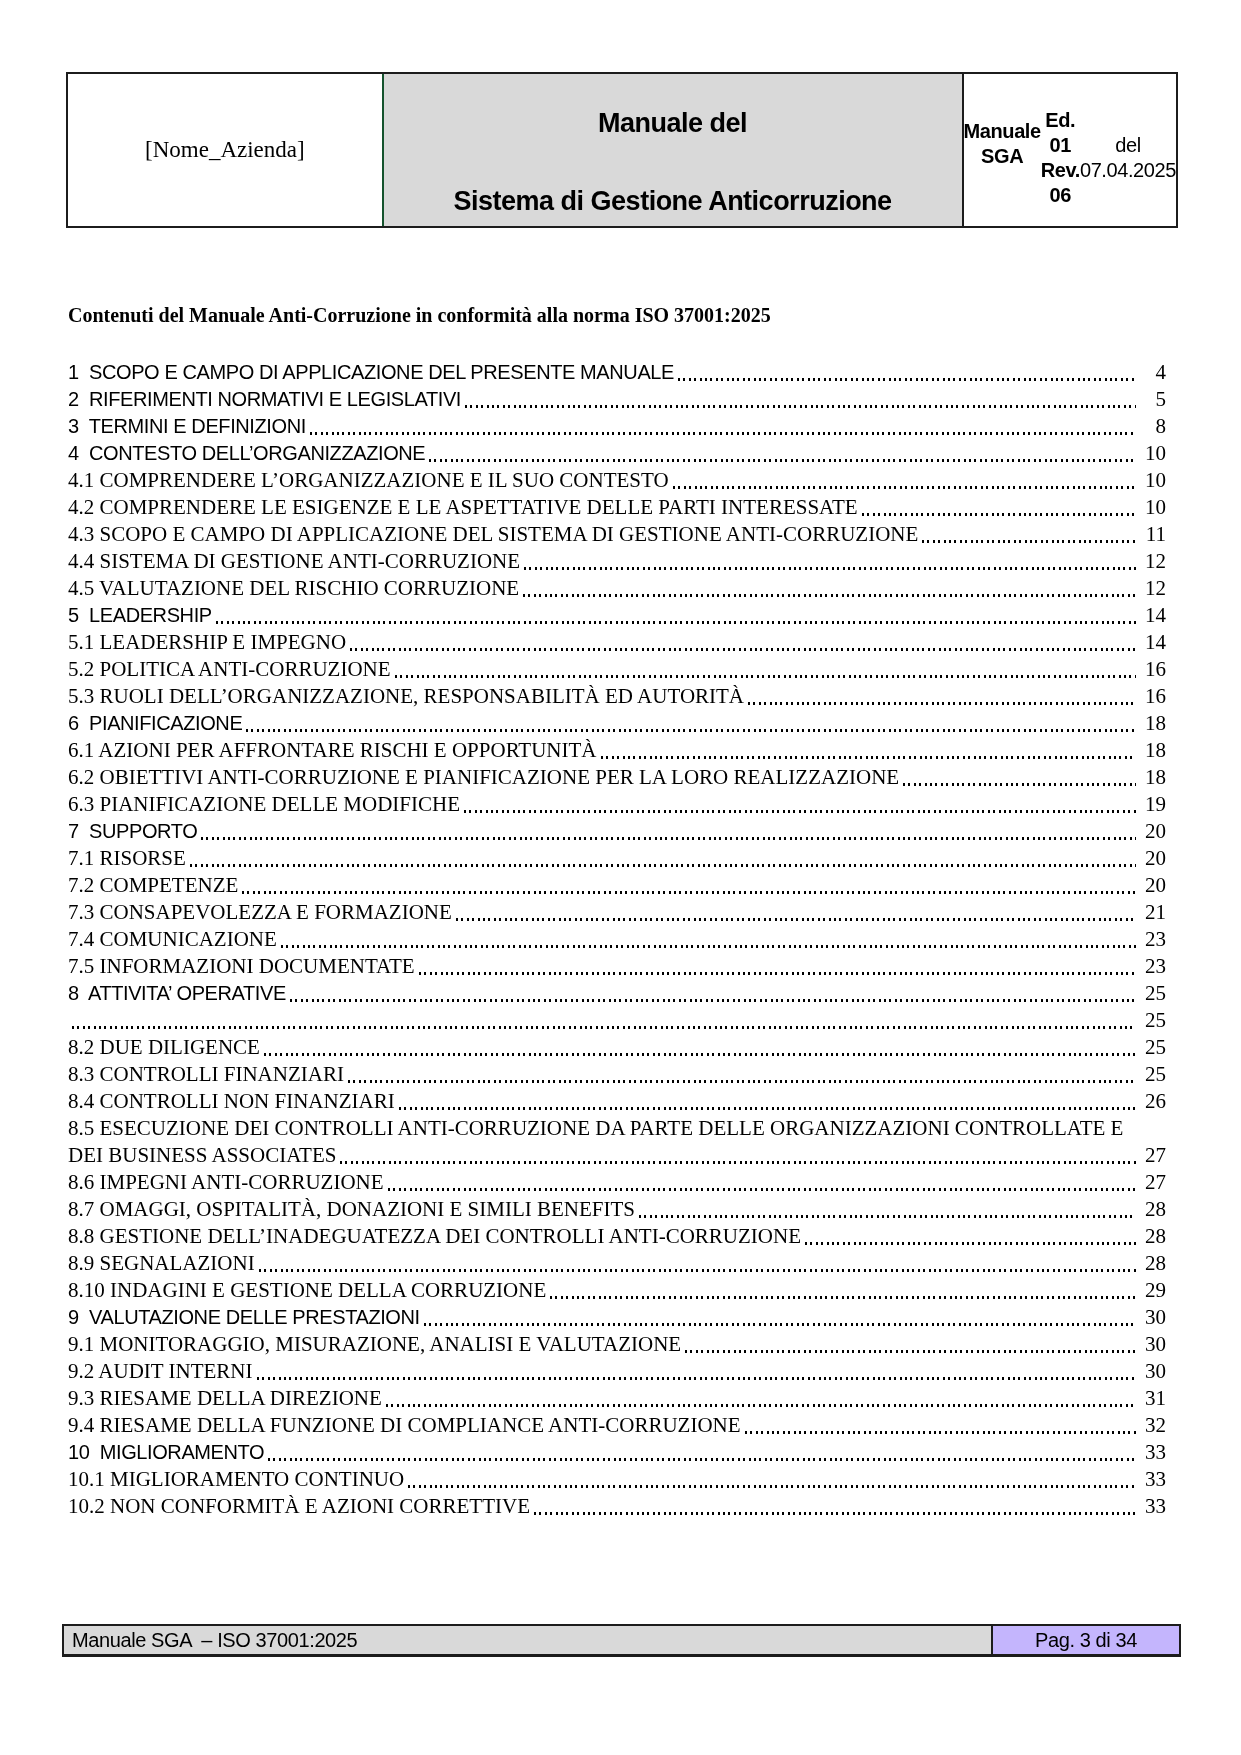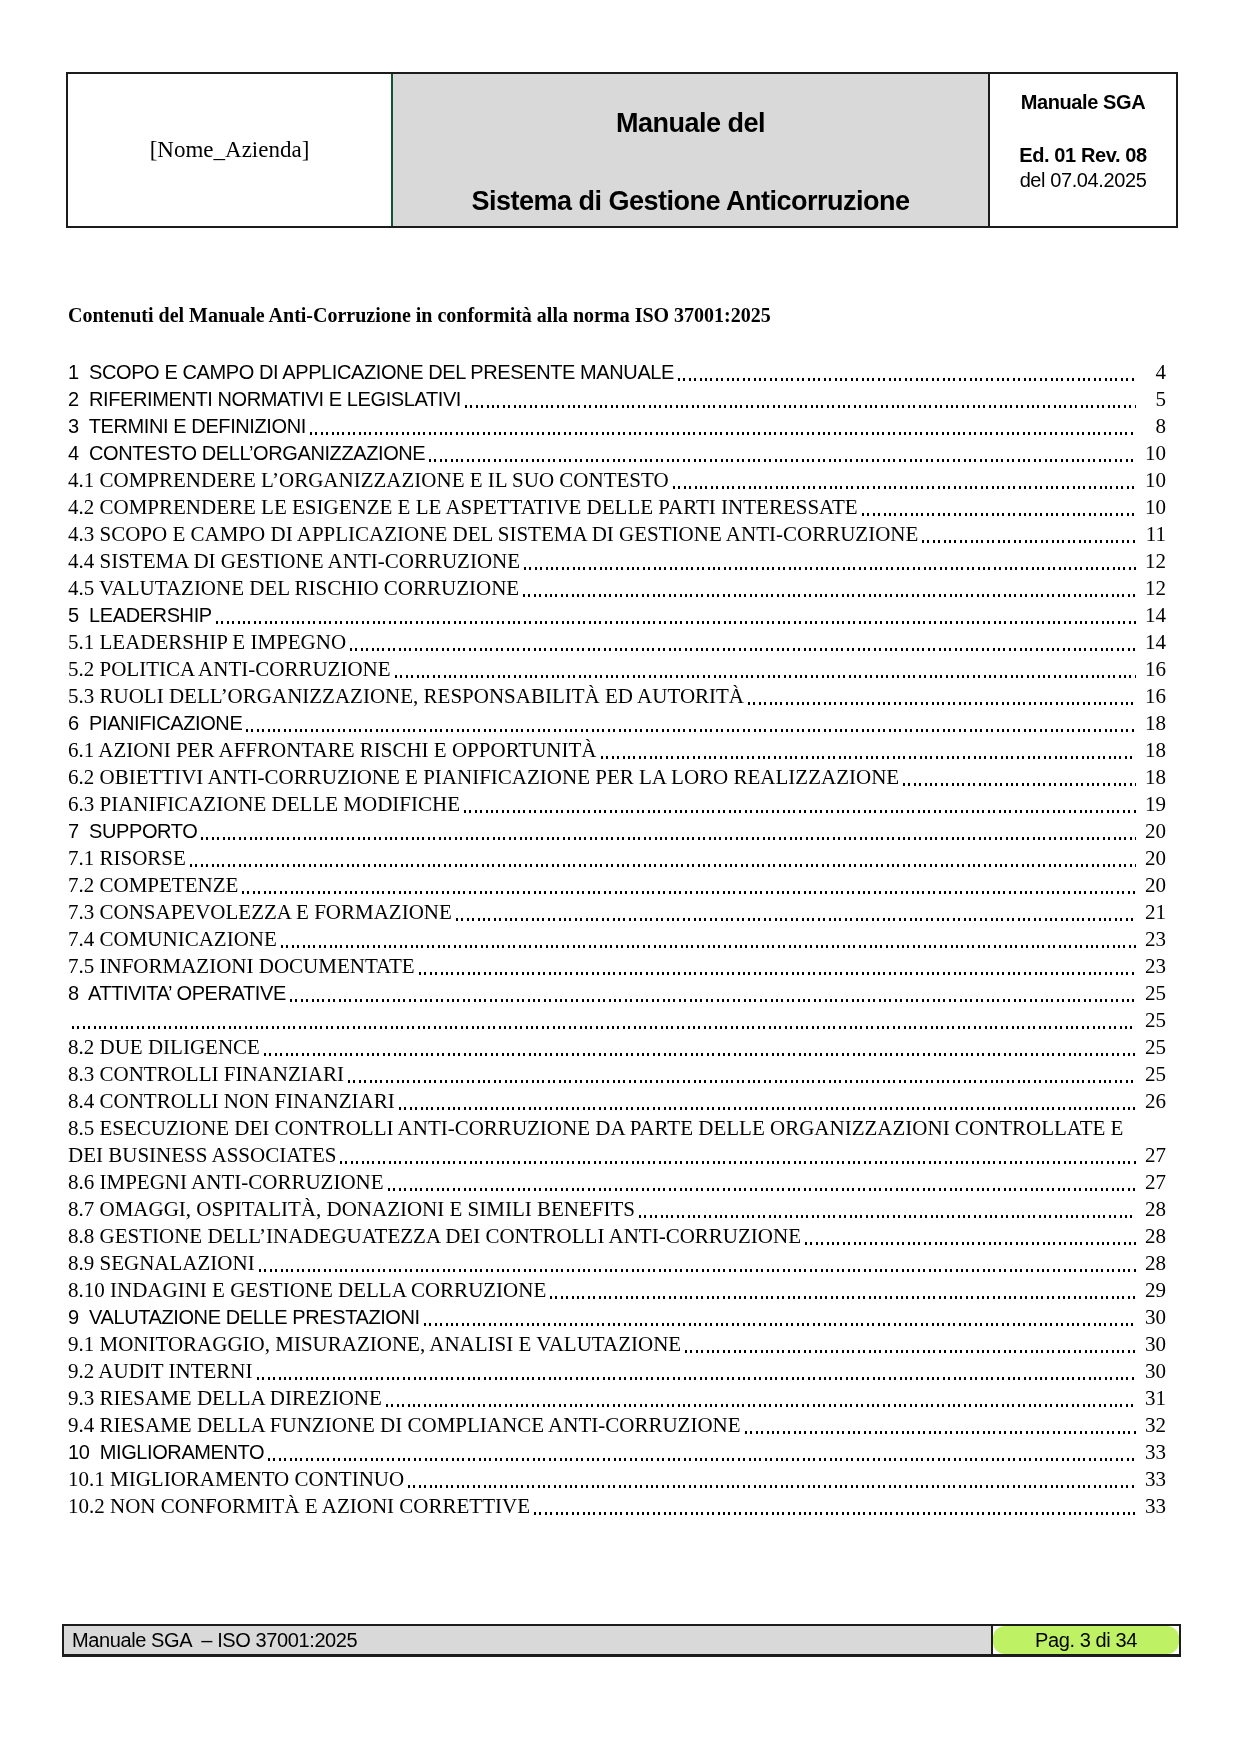--- a/index.html
+++ b/index.html
@@ -19,21 +19,21 @@
     font-family:"Liberation Serif",serif;font-size:23px;
   }
   .hcell-title{
     width:597px;border-right:2px solid #1c1c1c;background:#d9d9d9;
     display:flex;flex-direction:column;align-items:center;justify-content:flex-start;
     padding-top:30px;
     font-family:"Liberation Sans",sans-serif;font-weight:bold;font-size:27px;
     letter-spacing:-0.5px;line-height:38px;text-align:center;gap:40px;
   }
   .hcell-meta{
-    flex:1;display:flex;flex-direction:column;align-items:center;
+    flex:1;display:flex;flex-direction:row;align-items:center;
     padding-top:16px;text-align:center;
     font-family:"Liberation Sans",sans-serif;font-size:20px;letter-spacing:-0.4px;
     line-height:25px;
   }
   .hcell-meta .doc-code{font-weight:bold;margin-bottom:28px;}
   .hcell-meta .edition{font-weight:bold;}
   
   .toc-heading{
     position:absolute;left:68px;top:304px;margin:0;
     font-family:"Liberation Serif",serif;font-weight:bold;font-size:20px;
@@ -64,38 +64,38 @@
     position:absolute;left:62px;top:1624px;width:1119px;height:33px;
     display:flex;border:2px solid #1c1c1c;border-bottom-width:3px;box-sizing:border-box;
   }
   .fcell{box-sizing:border-box;display:flex;align-items:center;
     font-family:"Liberation Sans",sans-serif;font-size:20px;letter-spacing:-0.4px;}
   .fcell-left{
     width:929px;background:#d9d9d9;border-right:2px solid #1c1c1c;
     padding-left:8px;
   }
   .fcell-left span{white-space:pre;}
-  .fcell-right{flex:1;justify-content:center;background:#bef264;border-radius:12px;}
+  .fcell-right{flex:1;justify-content:center;background:#c4b5fd;}
 </style>
 </head>
 <body>
 
 <div class="page">
 
   <div class="header-box">
     <div class="hcell hcell-company">
       <span>[Nome_Azienda]</span>
     </div>
     <div class="hcell hcell-title">
       <span>Manuale del</span>
       <span>Sistema di Gestione Anticorruzione</span>
     </div>
     <div class="hcell hcell-meta">
       <span class="doc-code">Manuale SGA</span>
-      <span class="edition">Ed. 01 Rev. 08</span>
+      <span class="edition">Ed. 01 Rev. 06</span>
       <span class="edition-date">del 07.04.2025</span>
     </div>
   </div>
 
   <h1 class="toc-heading">Contenuti del Manuale Anti-Corruzione in conformità alla norma ISO 37001:2025</h1>
 
   <div class="toc">
     <div class="toc-row lvl1">
       <span class="t">1  SCOPO E CAMPO DI APPLICAZIONE DEL PRESENTE MANUALE</span>
         <span class="leader"></span>

